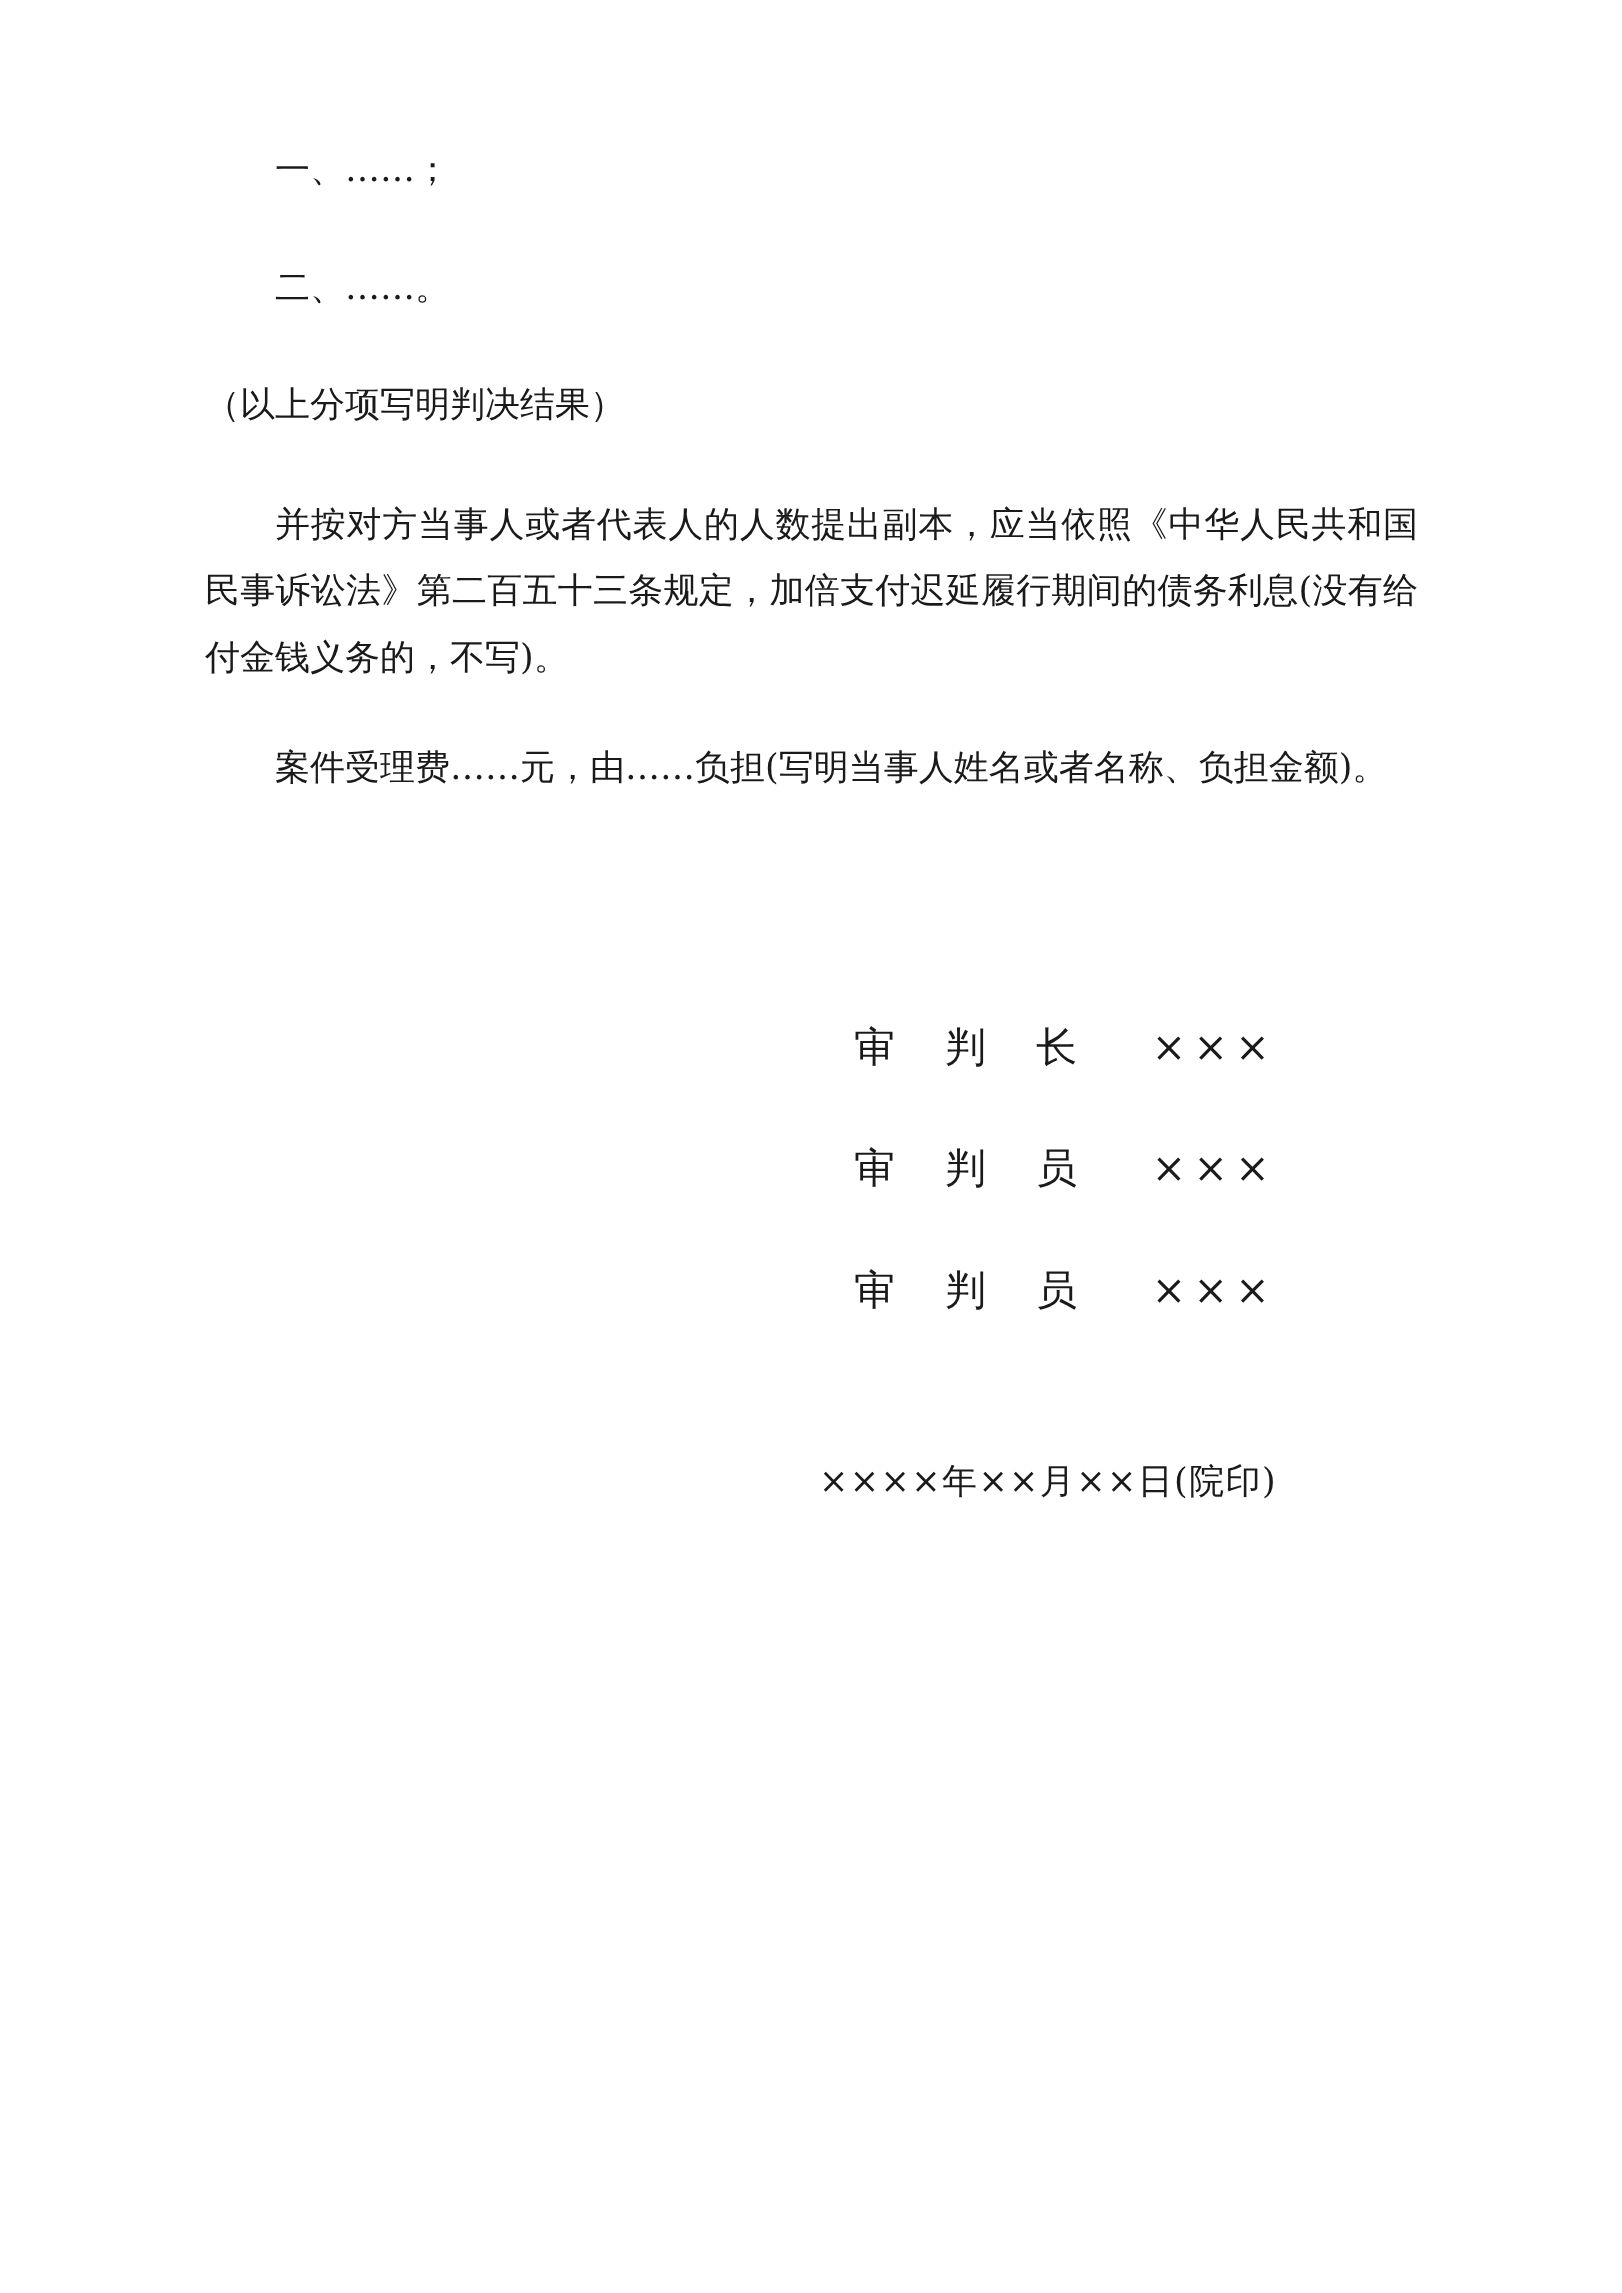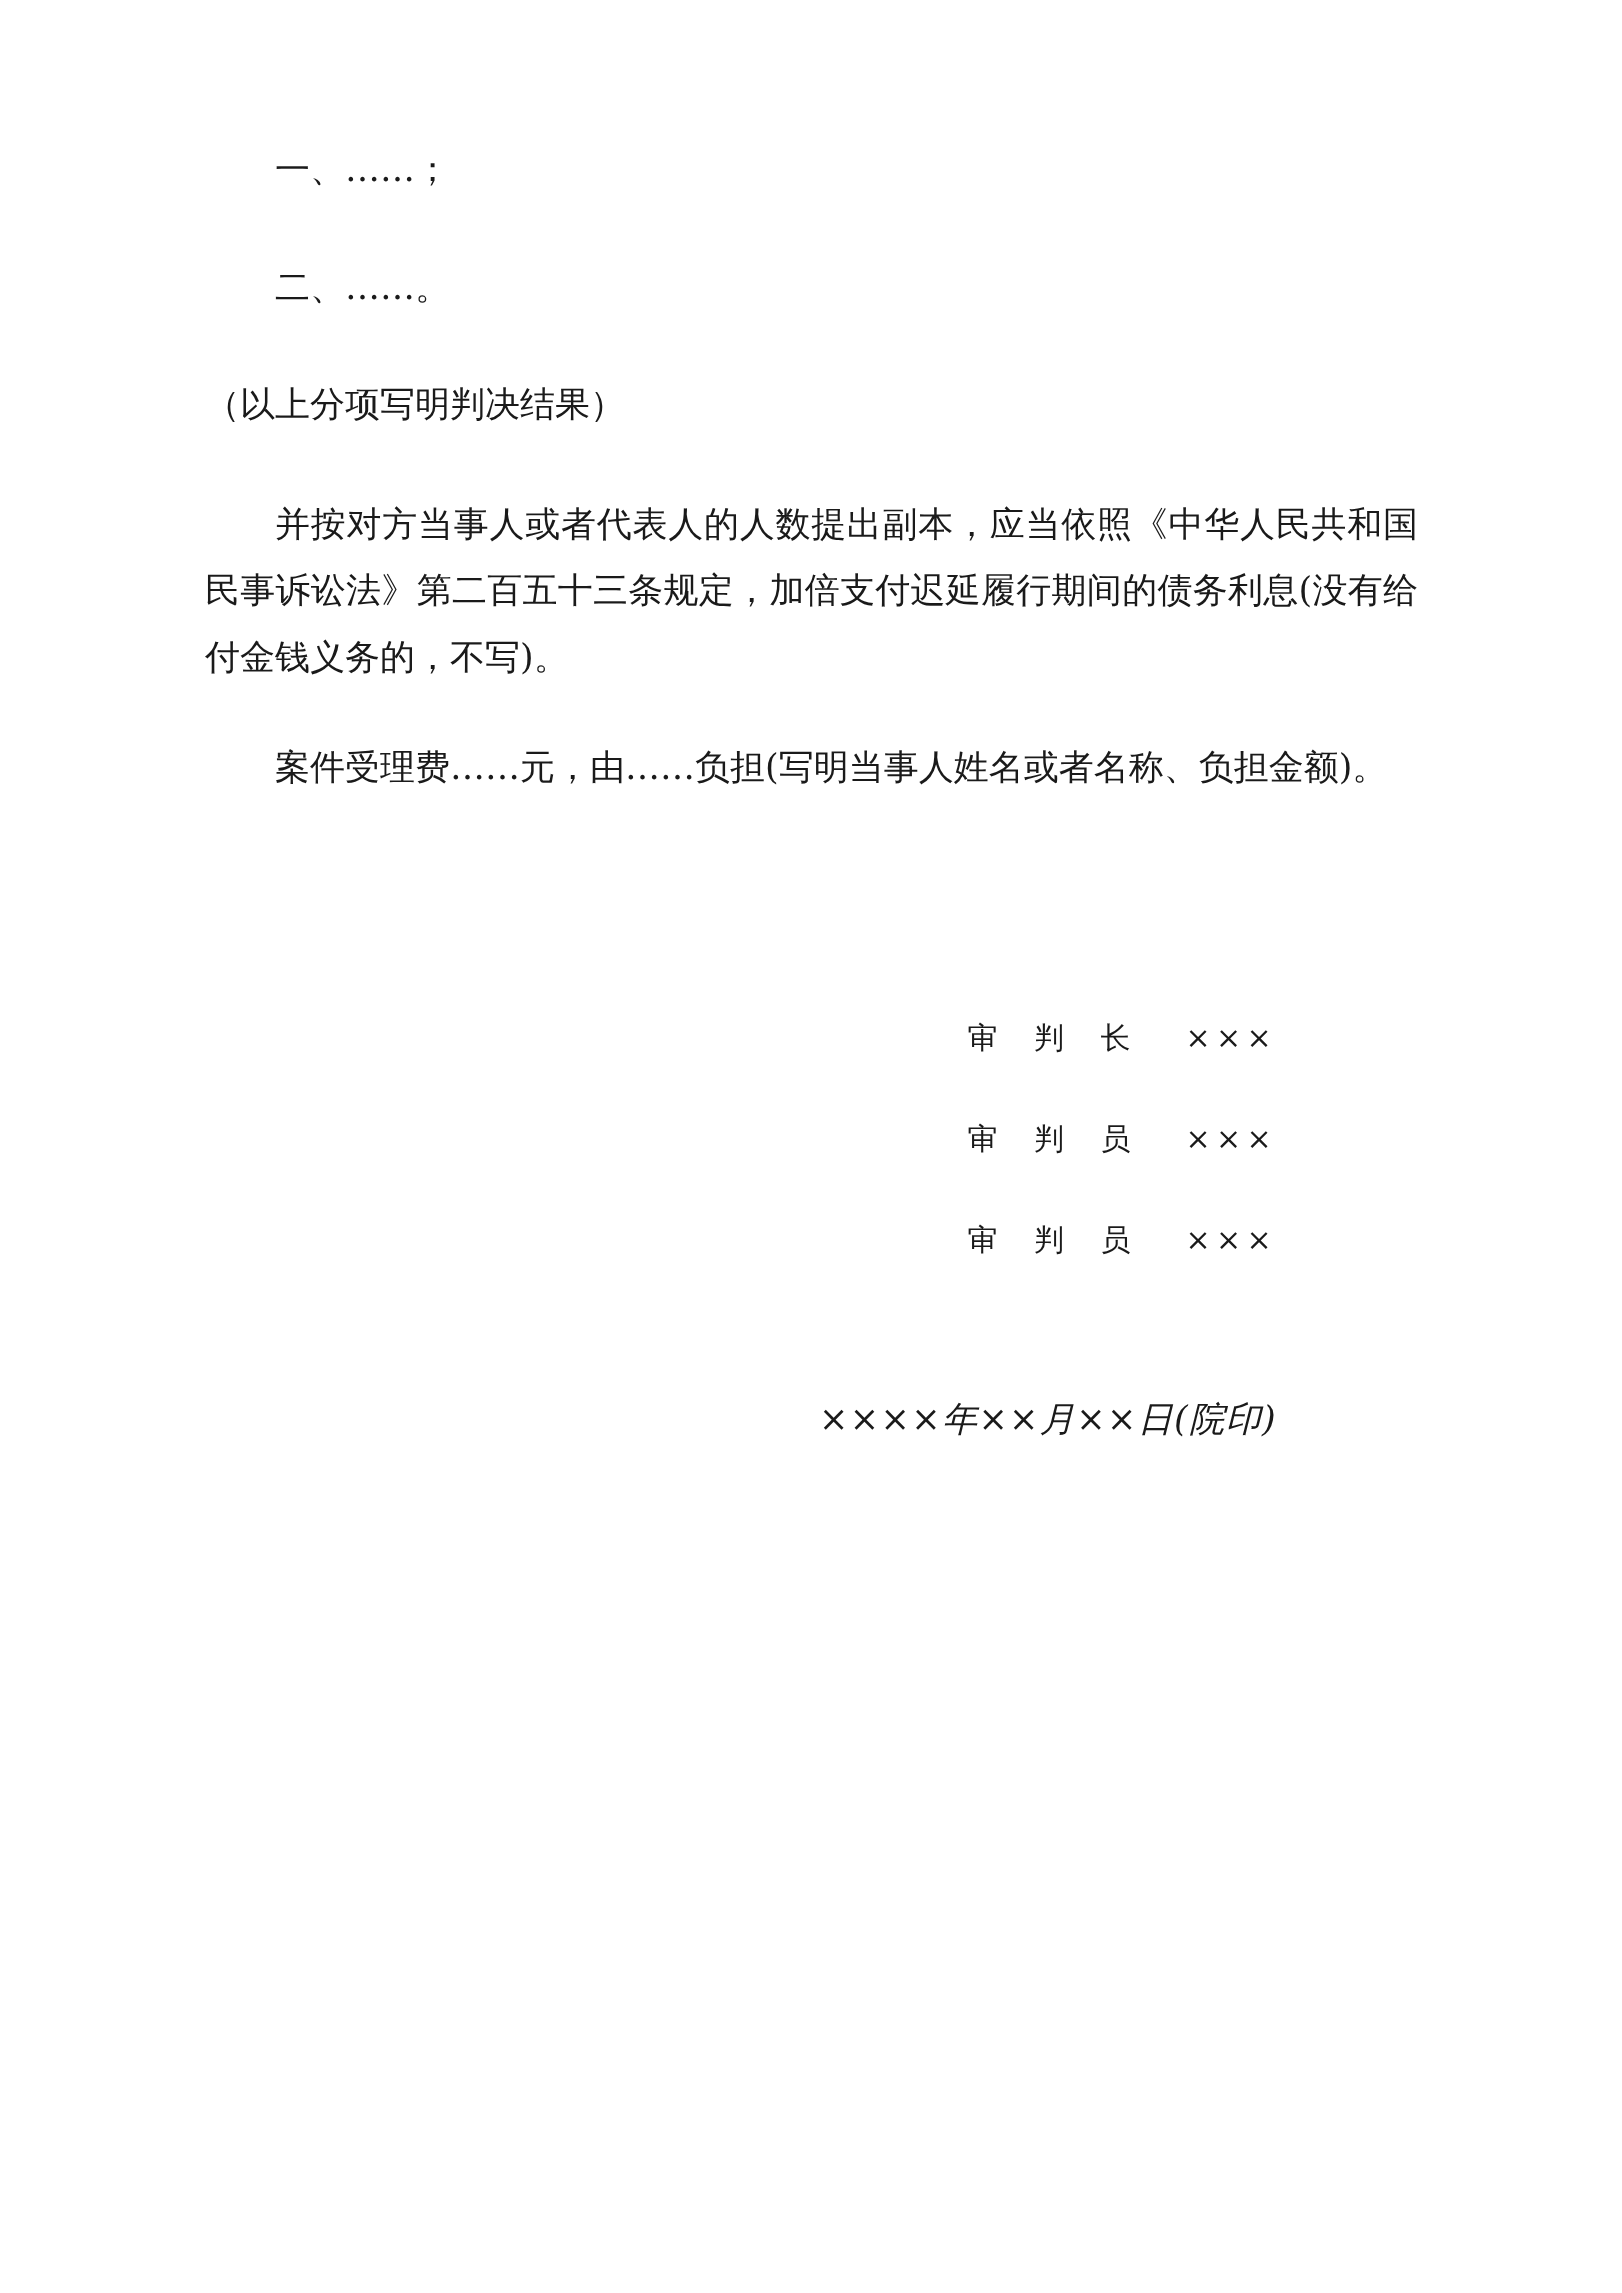--- a/index.html
+++ b/index.html
@@ -35,42 +35,41 @@
   .para.note {
     text-indent: 0;
     margin-bottom: 53px;
   }
   .spacer-large {
     height: 164px;
   }
   .signature-block {
     margin-top: 0;
     text-align: right;
-    font-size: 30px;
+    font-size: 41px;
     line-height: 1.9;
     padding-right: 141px;
   }
   .sig-line {
     margin-bottom: 44px;
     letter-spacing: 0.12em;
     white-space: nowrap;
   }
   .sig-role {
     letter-spacing: 0.45em;
   }
   .sig-name {
     letter-spacing: 0.18em;
   }
   .date-block {
     text-align: right;
     font-size: 35px;
     padding-right: 141px;
     margin-top: 118px;
     letter-spacing: 0.04em;
-    font-style: italic;
   }
   .gap-sm { display: inline-block; width: 0.5em; }
 </style>
 </head>
 <body>
 
 <div class="page">
   <div class="doc-body">
 
     <p class="para item">一、……；</p>

